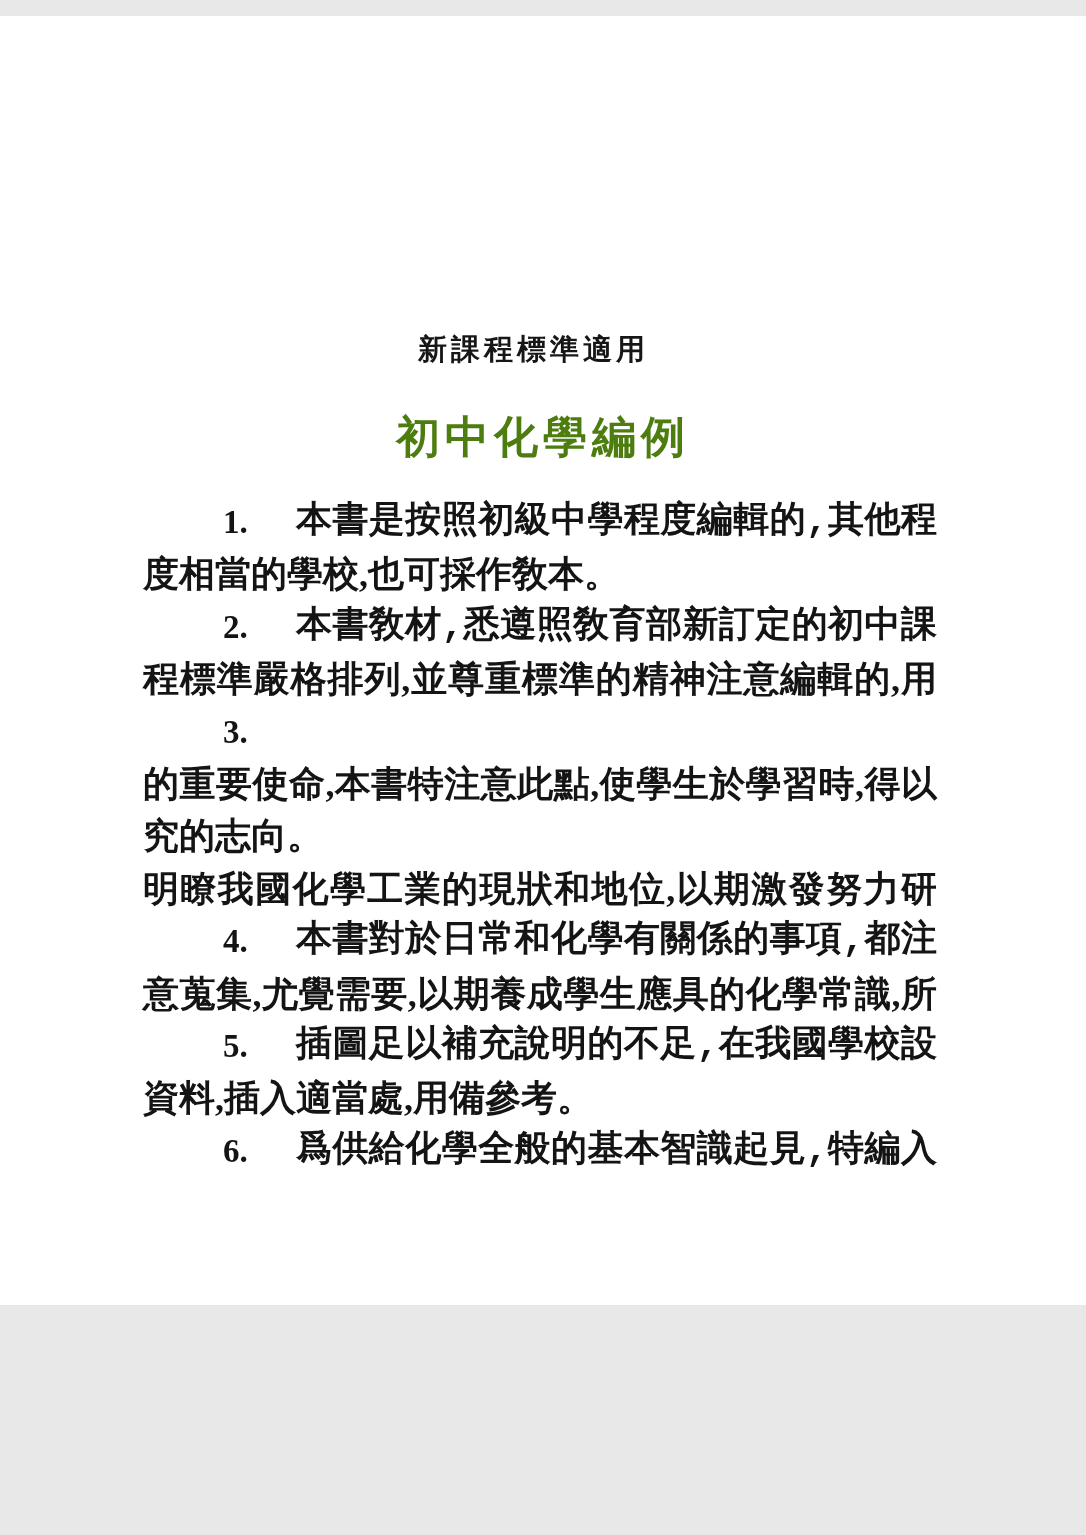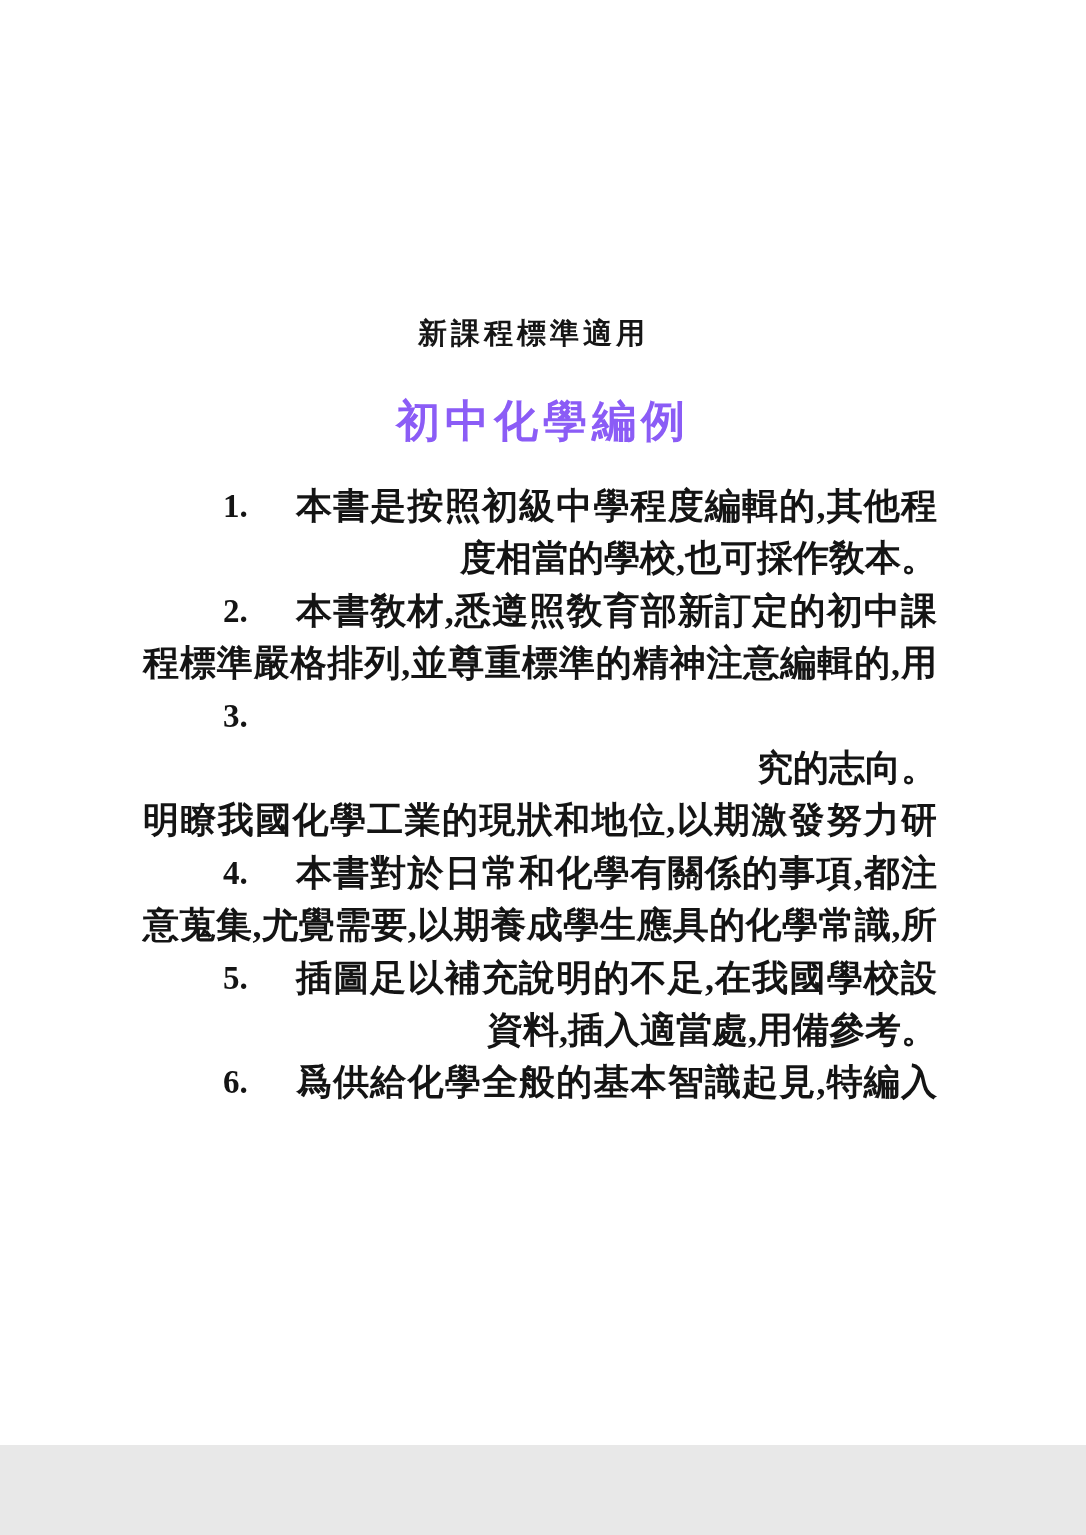--- a/index.html
+++ b/index.html
@@ -4,22 +4,22 @@
 <style>
   html, body {
     margin: 0;
     padding: 0;
     background: #e8e8e8;
     font-family: "Liberation Serif", "DejaVu Serif", serif;
   }
   .page {
     position: relative;
     width: 1086px;
-    height: 1445px;
-    margin: 0 auto;
+    height: 1289px;
+    margin: 16px auto;
     background: #ffffff;
     color: #141414;
     overflow: hidden;
   }
   
   .edition-note {
     position: absolute;
     left: 418px;
     top: 314px;
     font-size: 29px;
@@ -31,38 +31,37 @@
   
   .title {
     position: absolute;
     left: 396px;
     top: 392px;
     margin: 0;
     font-size: 44px;
     font-weight: bold;
     letter-spacing: 5px;
     white-space: nowrap;
-    color: #8b5cf6;
+    color: #4d7c0f;
   }
   
   .body-text {
     position: absolute;
     left: 143px;
     top: 480px;
     width: 794px;
   }
   .line {
     height: 52.4px;
     line-height: 52.4px;
     font-size: 36px;
     font-weight: bold;
     letter-spacing: 0;
     white-space: nowrap;
     color: #141414;
-    text-align: right;
   }
   
   .line.just {
     white-space: normal;
     text-align: justify;
     text-align-last: justify;
   }
   
   .line.first {
     position: relative;
@@ -76,20 +75,21 @@
     font-weight: bold;
     letter-spacing: 0;
   }
   .line.first .txt {
     display: block;
     width: 100%;
   }
   .line.first.just .txt {
     text-align: justify;
     text-align-last: justify;
+    font-family: Liberation Mono, monospace;
   }
 </style>
 </head>
 <body>
 
 <div class="page">
 
   <div class="edition-note">新課程標準適用</div>
 
   <h1 class="title">初中化學編例</h1>
@@ -104,20 +104,21 @@
 
     <div class="line first just">
       <span class="num">2.</span>
       <span class="txt">本書敎材,悉遵照敎育部新訂定的初中課</span>
     </div>
     <div class="line just">程標準嚴格排列,並尊重標準的精神注意編輯的,用</div>
 
     <div class="line first just">
       <span class="num">3.</span>
     </div>
+    <div class="line just">的重要使命,本書特注意此點,使學生於學習時,得以</div>
     <div class="line">究的志向。</div>
     <div class="line just">明瞭我國化學工業的現狀和地位,以期激發努力研</div>
 
     <div class="line first just">
       <span class="num">4.</span>
       <span class="txt">本書對於日常和化學有關係的事項,都注</span>
     </div>
     <div class="line just">意蒐集,尤覺需要,以期養成學生應具的化學常識,所</div>
 
     <div class="line first just">

